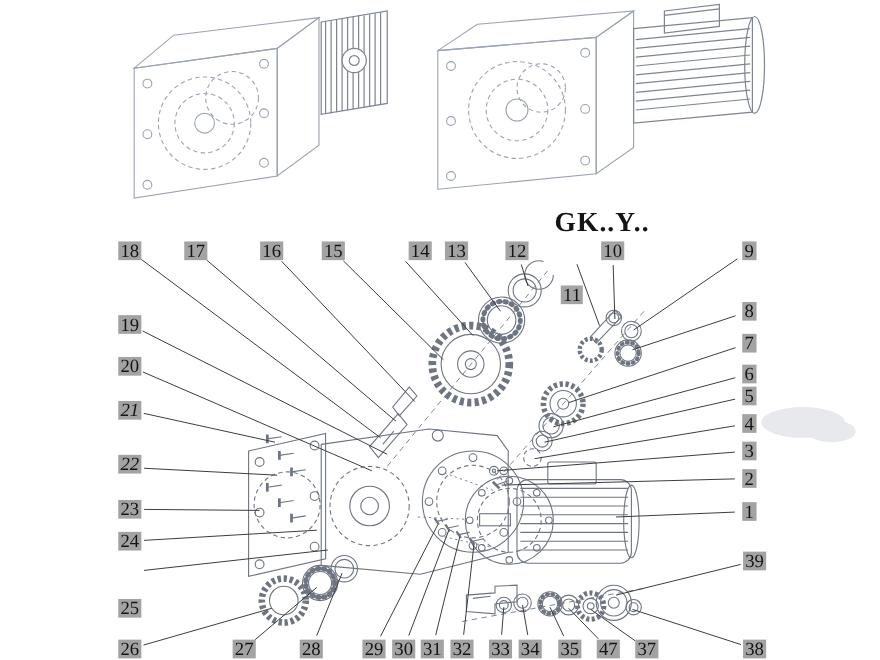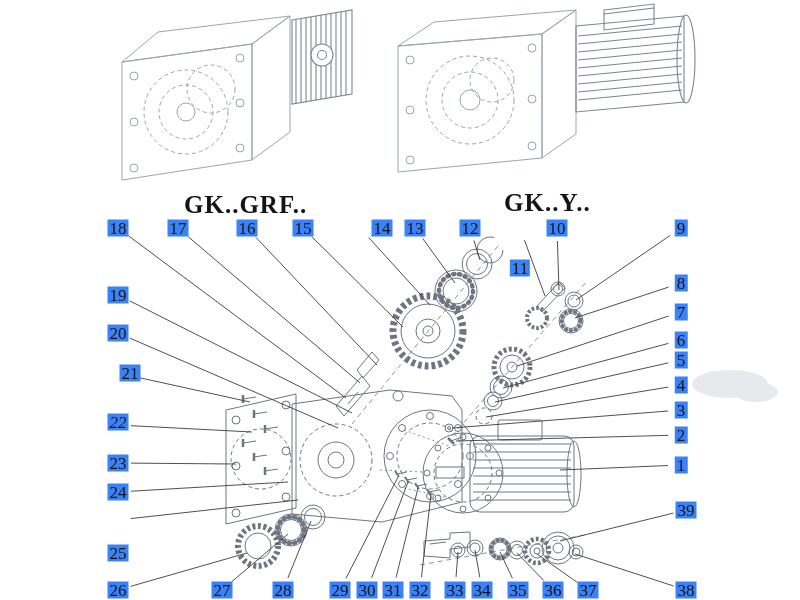--- a/index.html
+++ b/index.html
@@ -1,21 +1,21 @@
 <!DOCTYPE html>
 <html style="--line-art: #9aa3b2; --line-mid: #7d8494; --exploded: #6e7582; --leader: #3b3b3b; --text: #141414; --watermark: #c7cad0;"><head>
 <meta charset="utf-8">
 <style>
   html,body{margin:0;padding:0;background:#fff}
   .stage{position:relative;width:800px;height:600px;background:#fff;overflow:hidden;
          font-family:"Liberation Serif",serif;}
   .stage svg{position:absolute;left:0;top:0}
   .title{position:absolute;font-weight:700;font-size:25px;letter-spacing:1px;color:var(--text,#141414);white-space:nowrap}
   #callouts .callout{position:absolute;transform:translate(-50%,-50%);font-size:17px;line-height:1;
-         color:var(--text,#141414);background:#3b82f6;padding:0 2px;font-family:"Liberation Serif",serif}
+         color:var(--text,#141414);background:#a3a3a3;padding:0 2px;font-family:"Liberation Serif",serif}
   #leaders line{stroke:var(--leader,#3b3b3b);stroke-width:.9}
   .g-light{stroke:var(--line-art,#9aa3b2);fill:none;stroke-width:1}
   .g-mid{stroke:var(--line-mid,#7d8494);fill:none;stroke-width:1.1}
   .g-dark{stroke:var(--exploded,#6e7582);fill:none;stroke-width:1}
   .axis{stroke-dasharray:5 4;stroke-width:.8}
   .dots{stroke-dasharray:2 3;stroke-width:.8}
   .dashed{stroke-dasharray:4 3}
 </style>
 </head>
 <body>
@@ -290,21 +290,20 @@
       <line x1="421.4798999586994" y1="577.084509451351" x2="431" y2="494"></line>
       <line x1="456.02313231046014" y1="577.0403240675049" x2="458" y2="552"></line>
       <line x1="479.7590556872208" y1="577.1946039269759" x2="475" y2="550"></line>
       <line x1="512.4348775183925" y1="578.251408094384" x2="500" y2="552"></line>
       <line x1="543.9343855225551" y1="580.6825628981817" x2="517" y2="553"></line>
       <line x1="577.379417777558" y1="582.5031184312174" x2="537" y2="554"></line>
       <line x1="673.6341033536661" y1="585.9894389255134" x2="575" y2="554"></line>
       <line x1="673.3764489269505" y1="513.1057943116233" x2="560" y2="541"></line>
     </svg>
 
-  <div class="title" style="left:184px;top:191px">GK..GRF..</div>
   <div class="title" style="left:504px;top:189px">GK..Y..</div>
 
   <div id="callouts">
       <div class="callout" style="left: 681px; top: 465px;">1</div>
       <div class="callout" style="left: 681px; top: 435px;">2</div>
       <div class="callout" style="left: 681px; top: 410px;">3</div>
       <div class="callout" style="left: 681px; top: 385px;">4</div>
       <div class="callout" style="left: 681px; top: 360px;">5</div>
       <div class="callout" style="left: 681px; top: 340px;">6</div>
       <div class="callout" style="left: 681px; top: 312px;">7</div>
@@ -314,33 +313,33 @@
       <div class="callout" style="left: 520px; top: 228px; margin-top: 40px;">11</div>
       <div class="callout" style="left: 470px; top: 228px;">12</div>
       <div class="callout" style="left: 415px; top: 228px;">13</div>
       <div class="callout" style="left: 360px; top: 228px; margin-left: 22px;">14</div>
       <div class="callout" style="left: 303px; top: 228px;">15</div>
       <div class="callout" style="left: 247px; top: 228px;">16</div>
       <div class="callout" style="left: 178px; top: 228px;">17</div>
       <div class="callout" style="left: 118px; top: 228px;">18</div>
       <div class="callout" style="left: 118px; top: 295px;">19</div>
       <div class="callout" style="left: 118px; top: 333px;">20</div>
-      <div class="callout" style="left: 130px; top: 373px;">21</div>
+      <div class="callout" style="left: 118px; top: 373px; font-style: italic;">21</div>
       <div class="callout" style="left: 118px; top: 422px; font-style: italic;">22</div>
       <div class="callout" style="left: 118px; top: 463px;">23</div>
       <div class="callout" style="left: 118px; top: 492px;">24</div>
       <div class="callout" style="left: 118px; top: 520px; margin-top: 33px;">25</div>
       <div class="callout" style="left: 118px; top: 590px;">26</div>
       <div class="callout" style="left: 222px; top: 590px;">27</div>
       <div class="callout" style="left: 283px; top: 590px;">28</div>
       <div class="callout" style="left: 340px; top: 590px;">29</div>
       <div class="callout" style="left: 367px; top: 590px;">30</div>
       <div class="callout" style="left: 393px; top: 590px;">31</div>
       <div class="callout" style="left: 420px; top: 590px;">32</div>
       <div class="callout" style="left: 455px; top: 590px;">33</div>
       <div class="callout" style="left: 482px; top: 590px;">34</div>
       <div class="callout" style="left: 518px; top: 590px;">35</div>
-      <div class="callout" style="left: 553px; top: 590px;">36</div>
+      <div class="callout" style="left: 553px; top: 590px;">47</div>
       <div class="callout" style="left: 588px; top: 590px;">37</div>
       <div class="callout" style="left: 686px; top: 590px;">38</div>
       <div class="callout" style="left: 686px; top: 510px;">39</div>
     </div>
 </div>
 
 </body></html>

